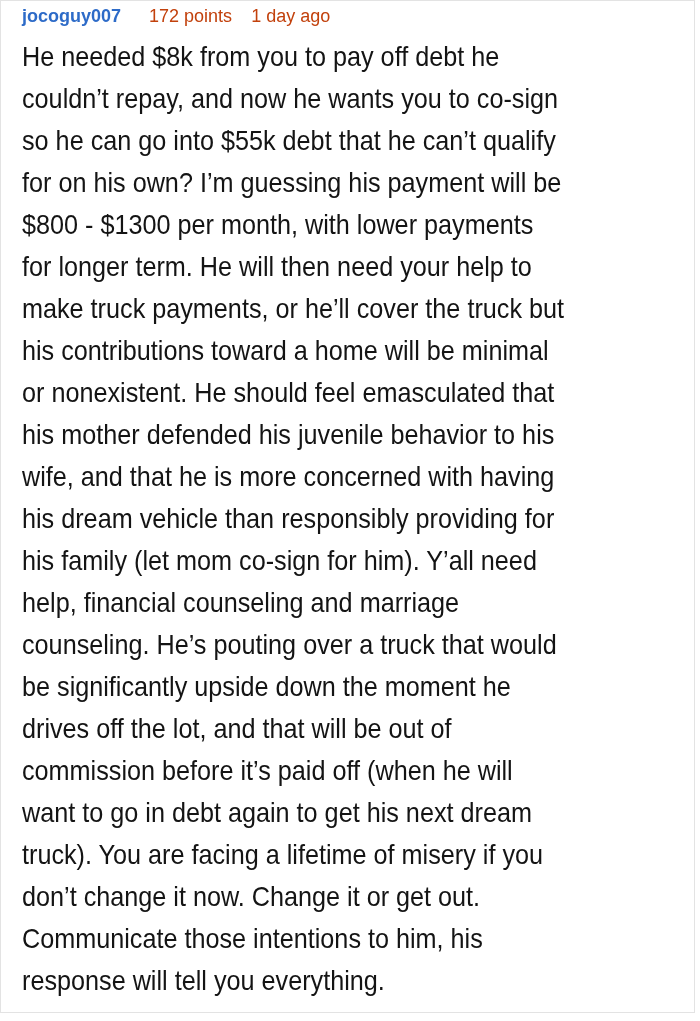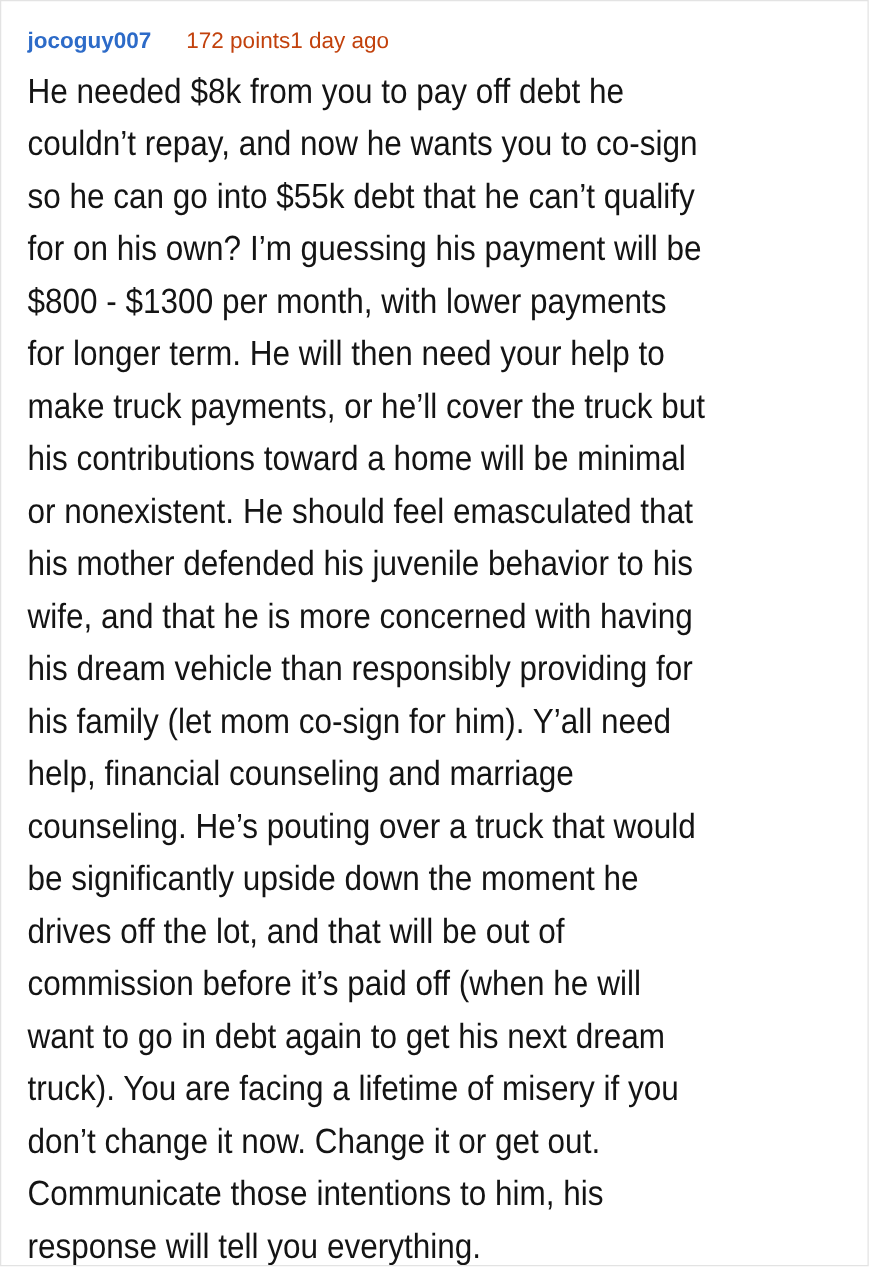--- a/index.html
+++ b/index.html
@@ -21,36 +21,36 @@
     top: 0;
     width: 693px;
     height: 1011px;
     background: #ffffff;
     border: 1px solid #e3e3e3;
     box-sizing: content-box;
   }
   .comment-header {
     display: flex;
     align-items: baseline;
-    padding: 21px 0 0 21px;
+    padding: 5px 0 0 21px;
     white-space: nowrap;
   }
   .username {
     color: #2d6bc8;
     font-weight: bold;
     font-size: 18px;
     text-decoration: none;
     cursor: pointer;
   }
   .meta {
     color: #c2410c;
     font-size: 18px;
   }
   .meta.points { margin-left: 28px; }
-  .meta.age    { }
+  .meta.age    { margin-left: 19px; }
   .comment-body {
     margin: 9px 0 0 21px;
     width: 740px;
     transform: scaleX(0.9);
     transform-origin: top left;
     color: #141414;
     font-size: 28px;
     line-height: 42px;
     letter-spacing: 0px;
   }

